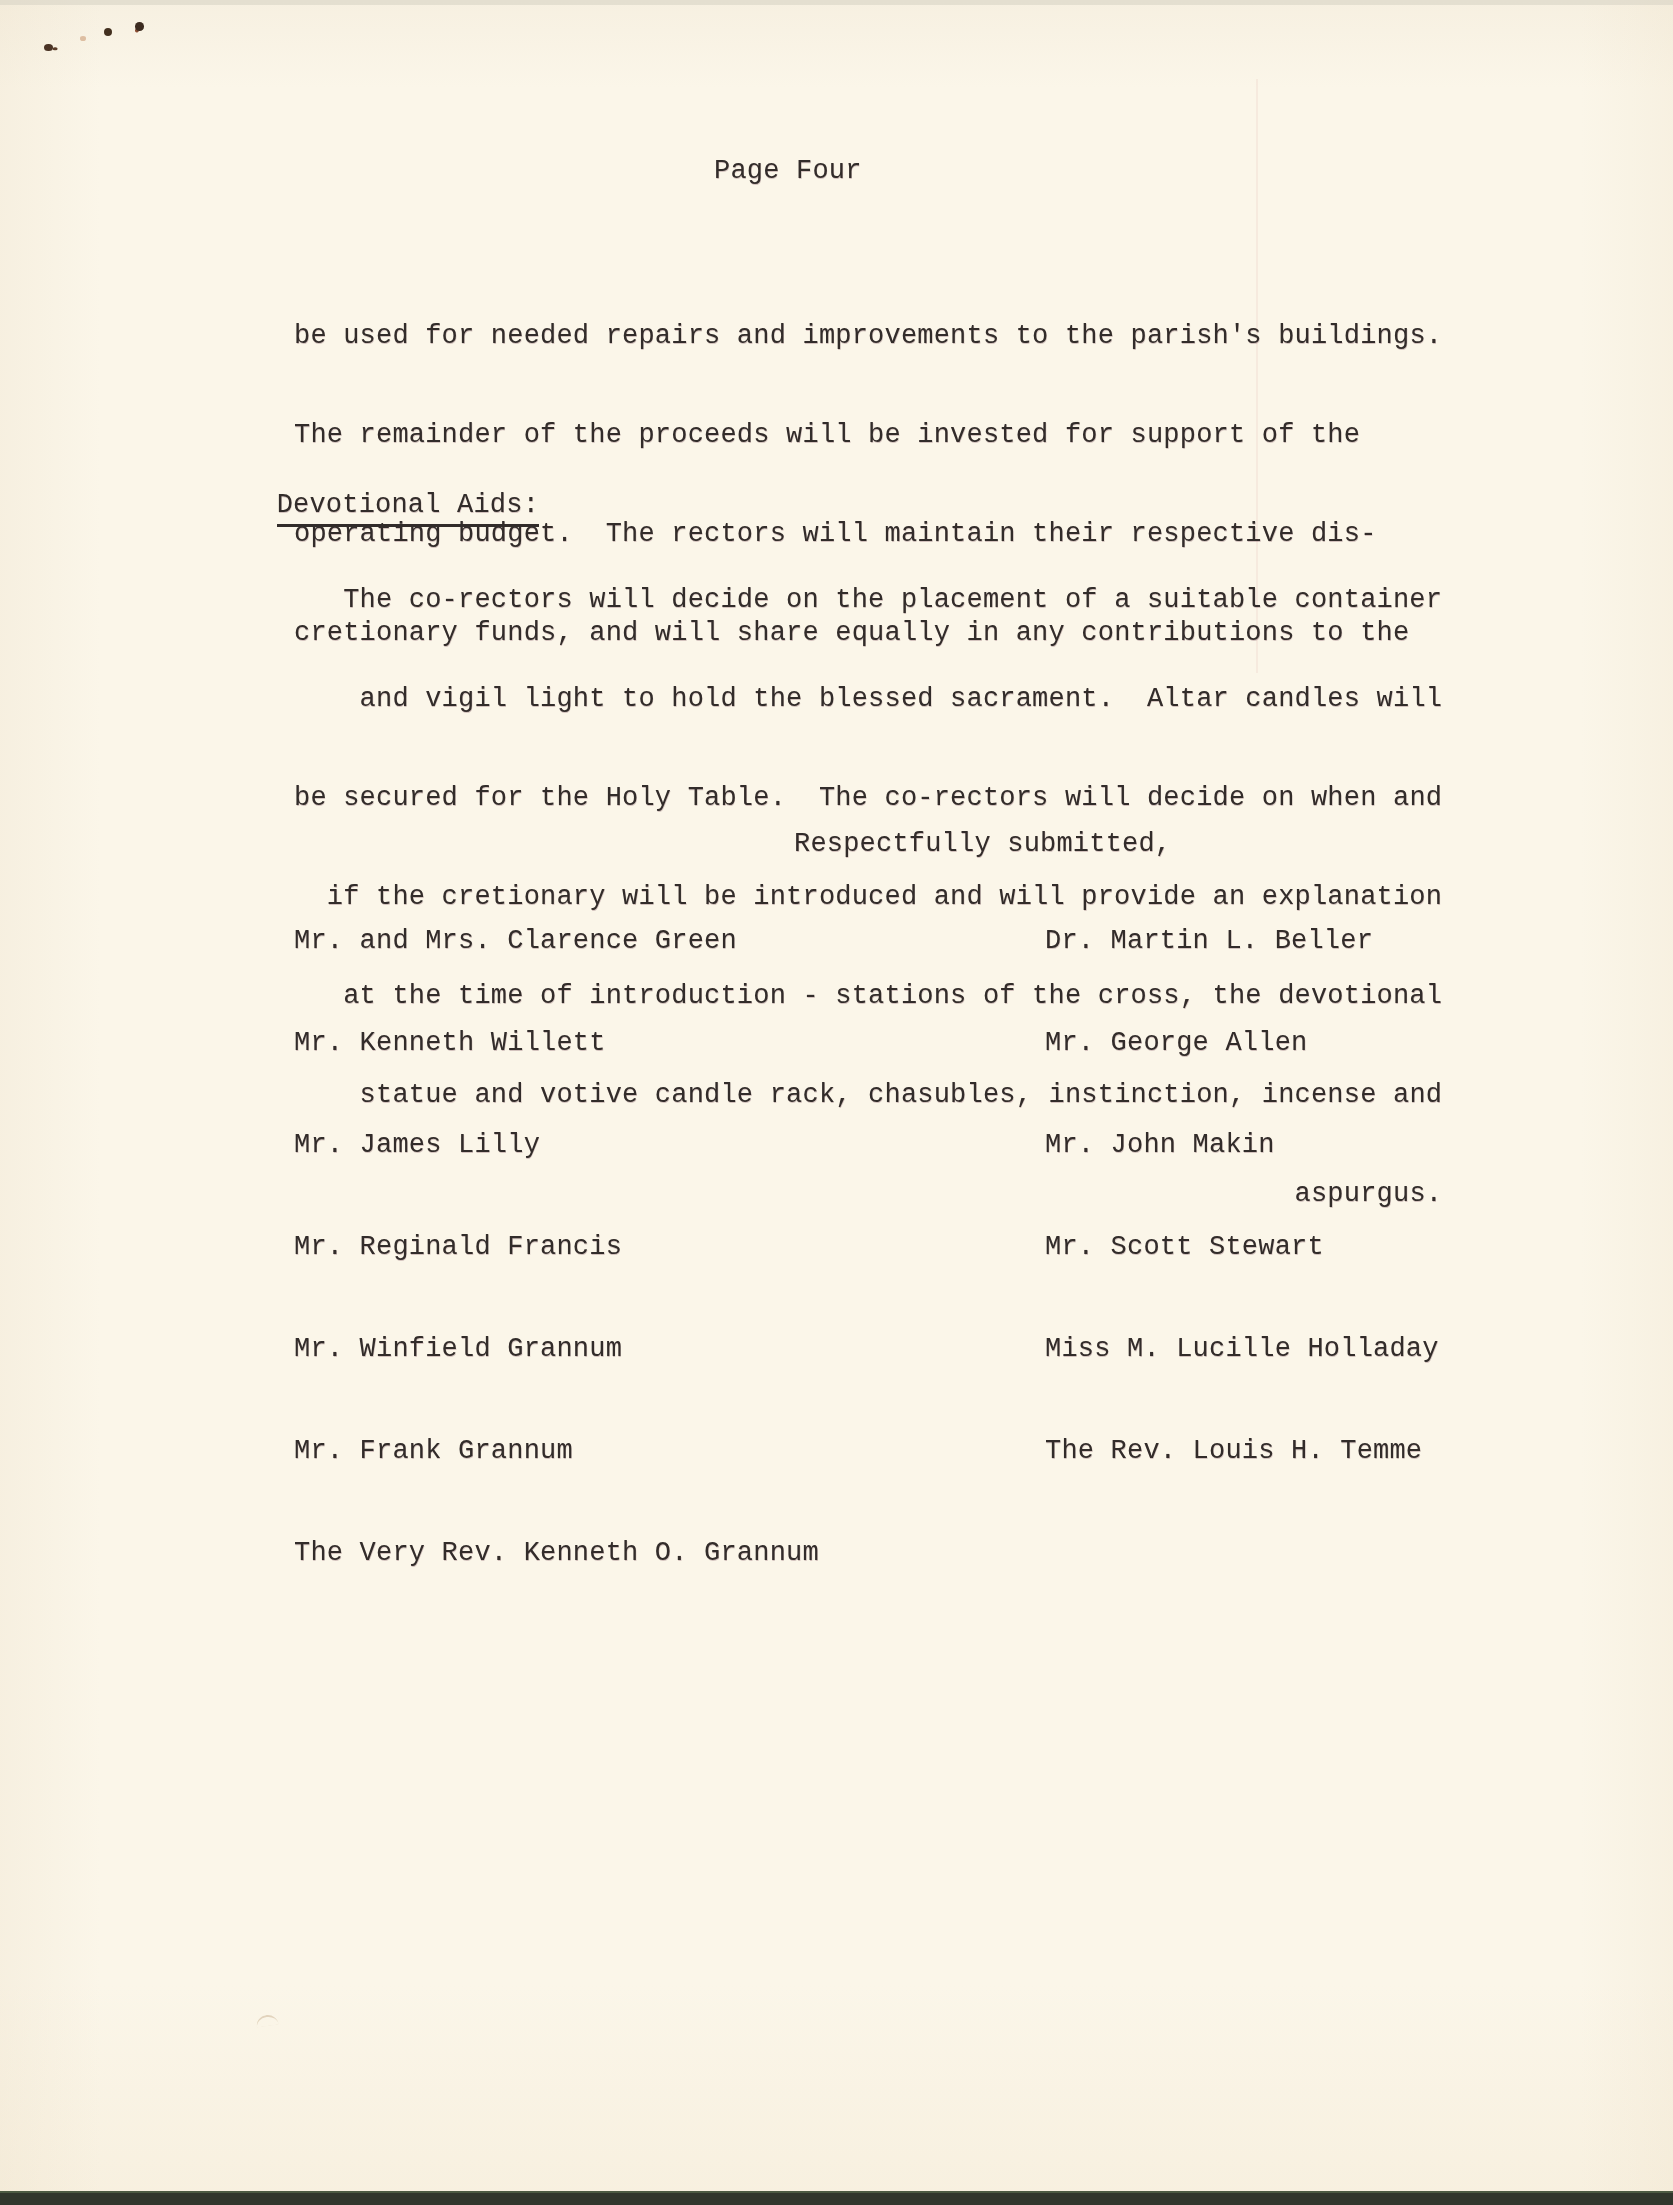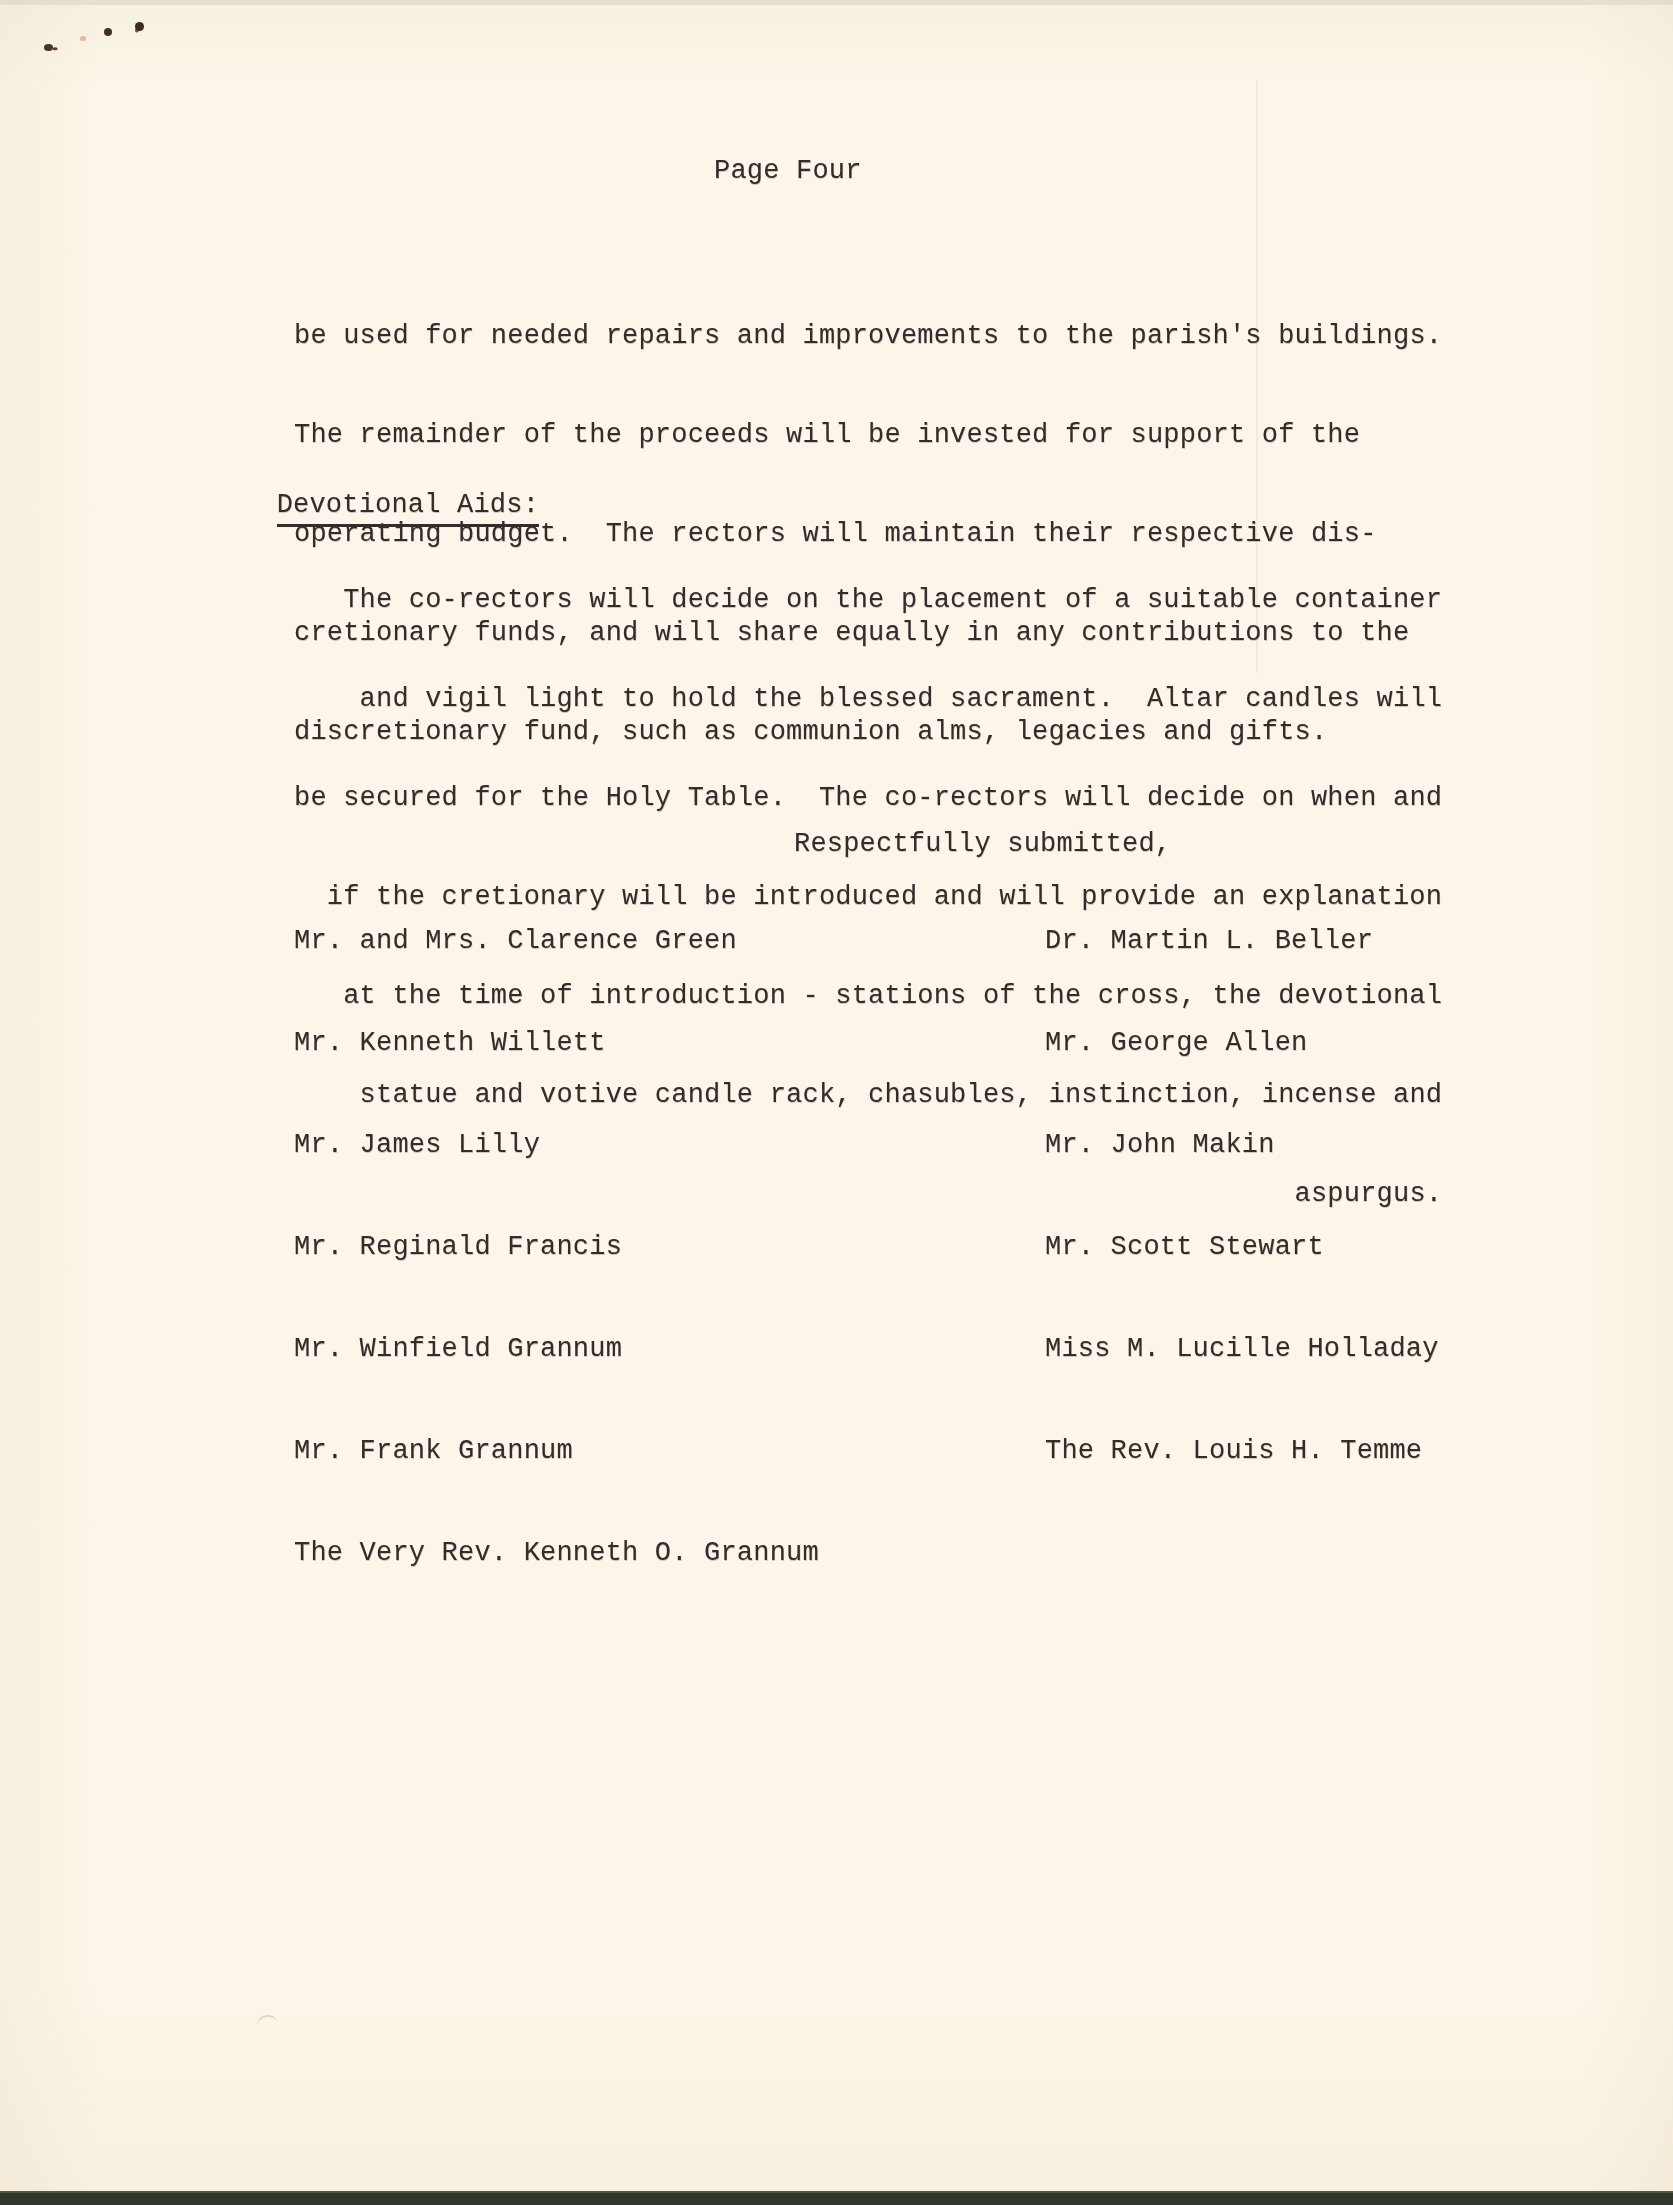--- a/index.html
+++ b/index.html
@@ -101,21 +101,20 @@
   <div class="streak"></div>
   <div class="crease"></div>
 
   <div class="txt page-title">Page Four</div>
 
   <div class="txt para-intro">
     <div>be used for needed repairs and improvements to the parish's buildings.</div>
     <div>The remainder of the proceeds will be invested for support of the</div>
     <div>operating budget.  The rectors will maintain their respective dis-</div>
     <div>cretionary funds, and will share equally in any contributions to the</div>
-    <div>discretionary fund, such as communion alms, legacies and gifts.</div>
   </div>
 
   <div class="txt sec-heading">
     <span class="u">Devotional Aids:</span>
   </div>
 
   <div class="txt para-devotional">
     <div>The co-rectors will decide on the placement of a suitable container</div>
     <div>and vigil light to hold the blessed sacrament.  Altar candles will</div>
     <div>be secured for the Holy Table.  The co-rectors will decide on when and</div>

